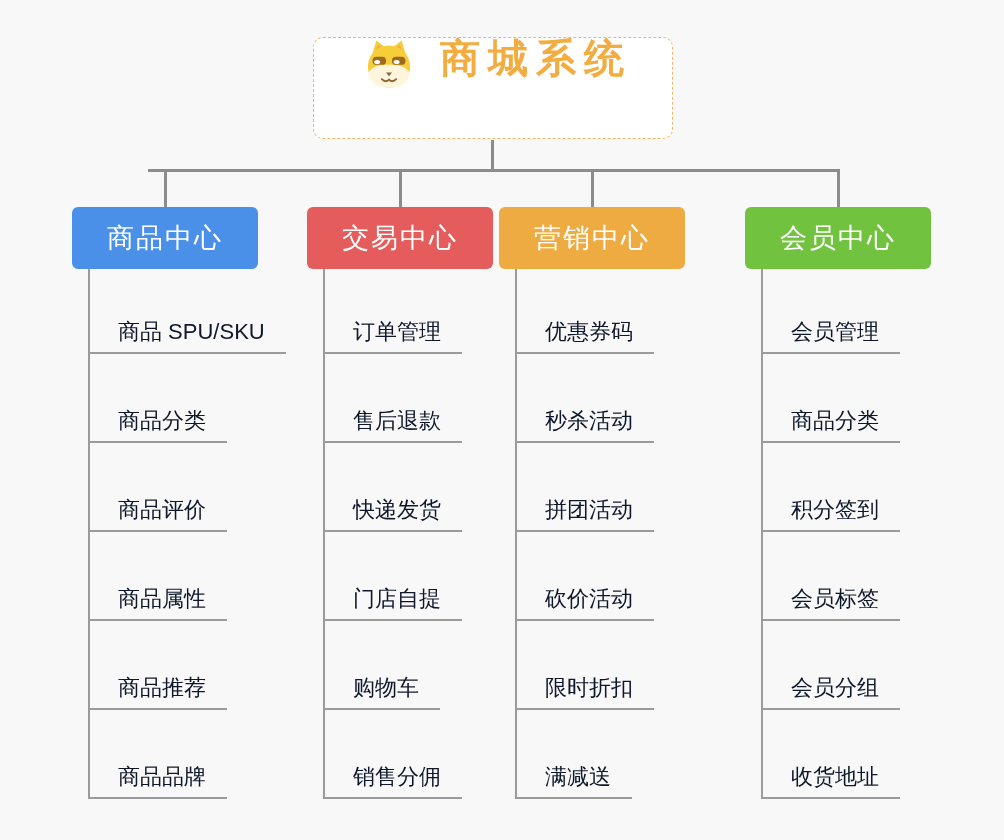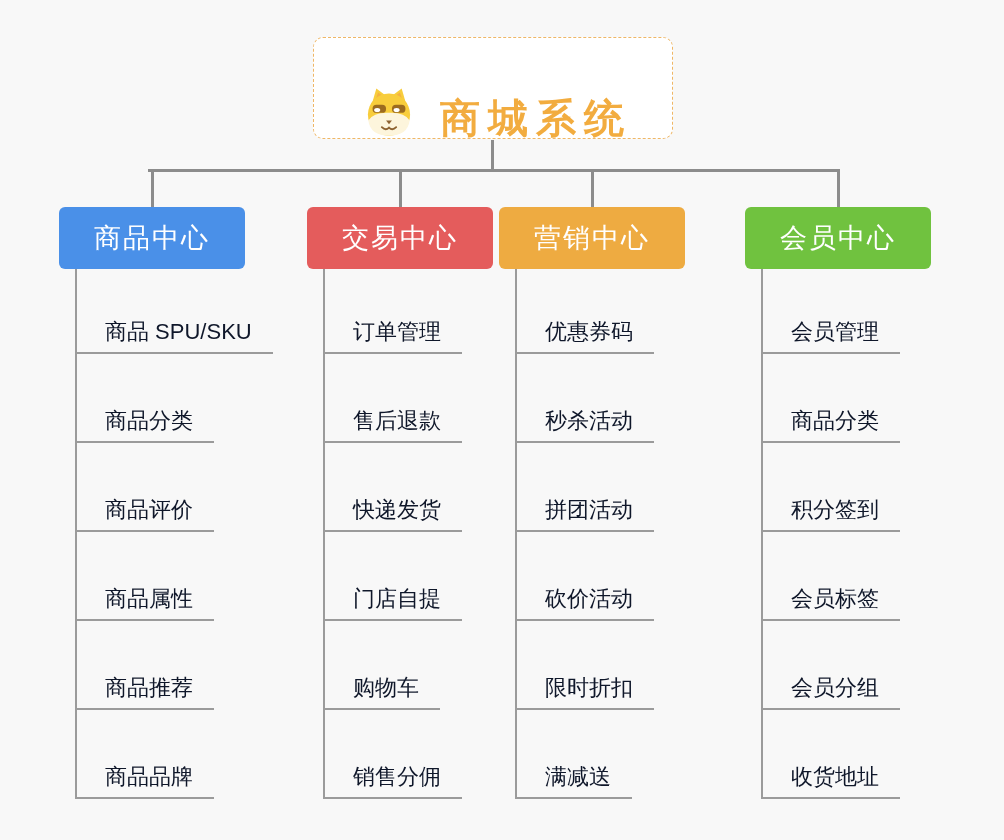--- a/index.html
+++ b/index.html
@@ -4,21 +4,21 @@
 <style>
   html,body{margin:0;padding:0;background:#f8f8f8;}
   .canvas{
     position:relative;width:1004px;height:840px;background:#f8f8f8;
     overflow:hidden;font-family:"Liberation Sans","DejaVu Sans",sans-serif;
   }
   
   .root-node{
     position:absolute;left:313px;top:37px;width:360px;height:102px;
     background:#ffffff;border:1px dashed #efb766;border-radius:10px;
-    display:flex;align-items:flex-end;justify-content:center;gap:24px;
+    display:flex;align-items:flex-start;justify-content:center;gap:24px;
     box-sizing:border-box;cursor:default;
   }
   .root-title{
     font-size:40px;font-weight:700;color:#f2ac3f;letter-spacing:8px;margin-right:-8px;
     line-height:1;white-space:nowrap;
   }
   .doge{display:inline-flex;}
   
   .conn{position:absolute;background:#8c8c8c;}
   .conn-stub{left:491px;top:140px;width:3px;height:30px;}
@@ -66,21 +66,21 @@
         <path d="M23.5 48 Q28 52.5 32 48.5 Q36 52.5 40.5 48" fill="none" stroke="#8d6230" stroke-width="2.2" stroke-linecap="round"></path>
       </svg>
     </span>
     <span class="root-title">商城系统</span>
   </div>
 
   <div class="conn conn-stub"></div>
   <div class="conn conn-hline"></div>
 
   <div id="branches">
-  <div class="branch-col" style="left: 59px;">
+  <div class="branch-col" style="left: 72px;">
     <div class="conn-drop"></div>
     <div class="branch-header" style="background: rgb(74, 144, 232);">商品中心</div>
     <div class="branch-items">
           <div class="branch-item">商品 SPU/SKU</div>
           <div class="branch-item">商品分类</div>
           <div class="branch-item">商品评价</div>
           <div class="branch-item">商品属性</div>
           <div class="branch-item">商品推荐</div>
           <div class="branch-item">商品品牌</div>
         </div>

